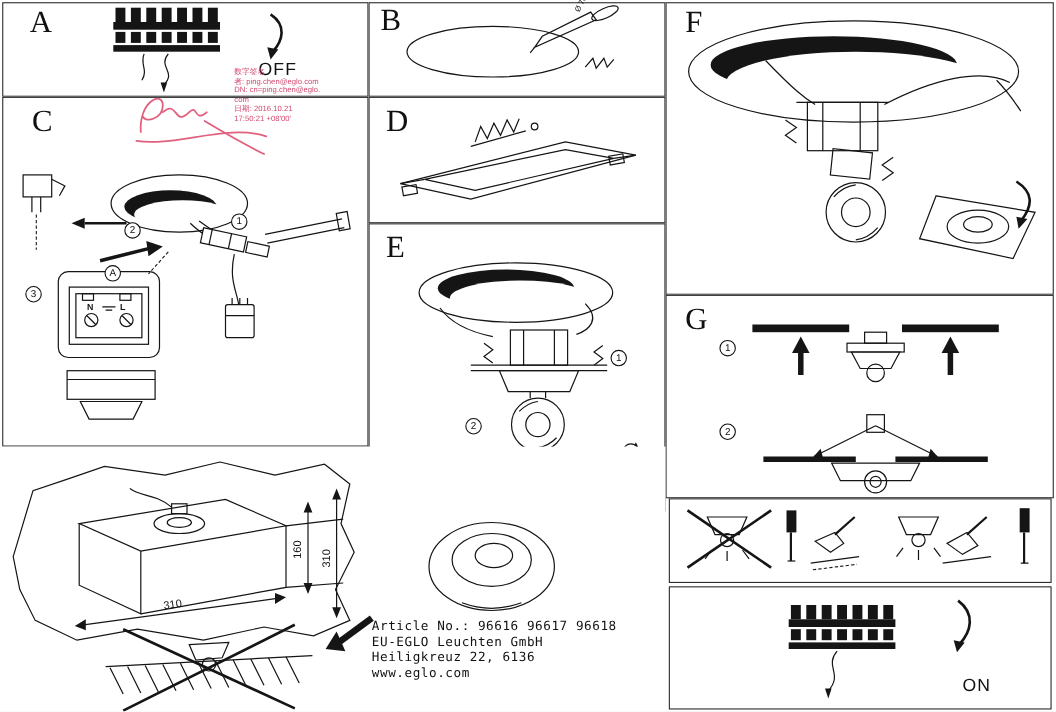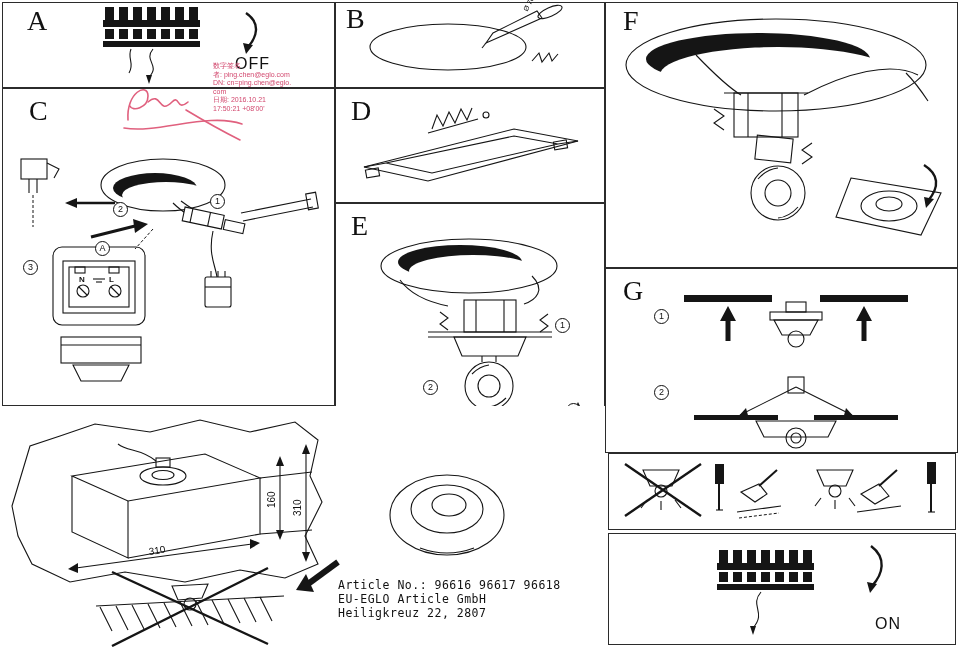--- a/index.html
+++ b/index.html
@@ -15,21 +15,21 @@
   .termlbl{position:absolute;font-size:8px;font-weight:bold;}
   svg.draw{position:absolute;left:0;top:0;}
   svg .ln{stroke:#151515;stroke-width:1.1;fill:none;}
   svg .lnb{stroke:#151515;stroke-width:2.4;fill:none;}
   svg .fill{fill:#151515;stroke:none;}
   svg .wht{fill:#ffffff;stroke:none;}
   svg .dash{stroke:#151515;stroke-width:1;fill:none;stroke-dasharray:3 2;}
   #signature-script path{stroke:#e0607e;stroke-width:1.6;fill:none;stroke-linecap:round;}
   #signature-text{position:absolute;left:213px;top:62px;width:80px;color:#d2486e;
                   font-size:7px;line-height:8.5px;word-break:break-all;z-index:20;}
-  #article-block{position:absolute;left:338px;top:172px;width:265px;
+  #article-block{position:absolute;left:338px;top:156px;width:265px;
                  font-family:"DejaVu Sans Mono",monospace;font-size:11.5px;line-height:14px;letter-spacing:.5px;}
   .dim{position:absolute;font-size:10px;transform-origin:0 0;}
 </style>
 </head>
 <body>
 
 <div id="canvas">
 
   <div class="panel" style="left:2px;top:2px;width:333px;height:86px;">
     <span class="plabel" style="left:24px;top:4px;">A</span>
@@ -384,22 +384,23 @@
         <line class="lnb" x1="112" y1="166" x2="268" y2="238"></line>
         <line class="lnb" x1="268" y1="162" x2="112" y2="240"></line>
       </g>
     </svg>
     <span class="dim" style="left:148px;top:140px;transform:rotate(-8deg);">310</span>
     <span class="dim" style="left:266px;top:102px;transform:rotate(-90deg);">160</span>
     <span class="dim" style="left:292px;top:110px;transform:rotate(-90deg);">310</span>
 
     <div id="article-block">
       <div>Article No.: 96616 96617 96618</div>
-      <div>EU-EGLO Article GmbH</div>
-      <div>Heiligkreuz 22, 2807</div>
+      <div>EU-EGLO Leuchten GmbH</div>
+      <div>Heiligkreuz 22, 6136</div>
+      <div>www.eglo.com</div>
     </div>
   </div>
 
   <div id="signature-text">
     <div>数字签名</div>
     <div>者: ping.chen@eglo.com</div>
     <div>DN: cn=ping.chen@eglo.com</div>
     <div>日期: 2016.10.21</div>
     <div>17:50:21 +08'00'</div>
   </div>

